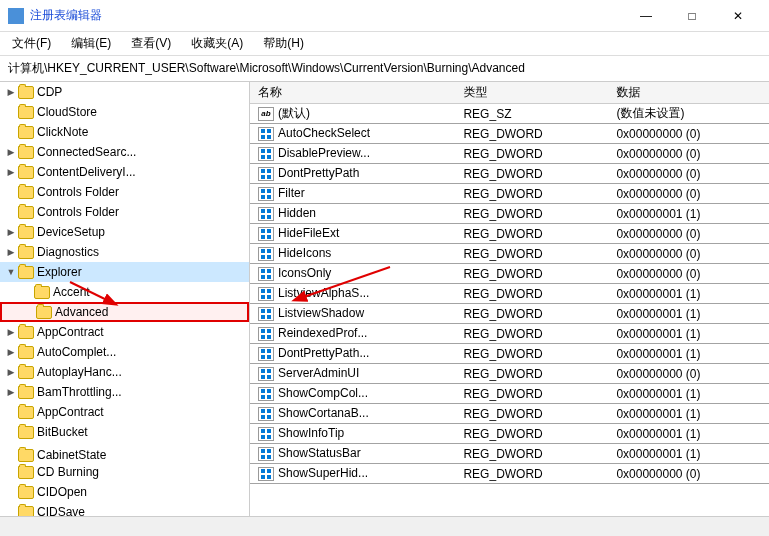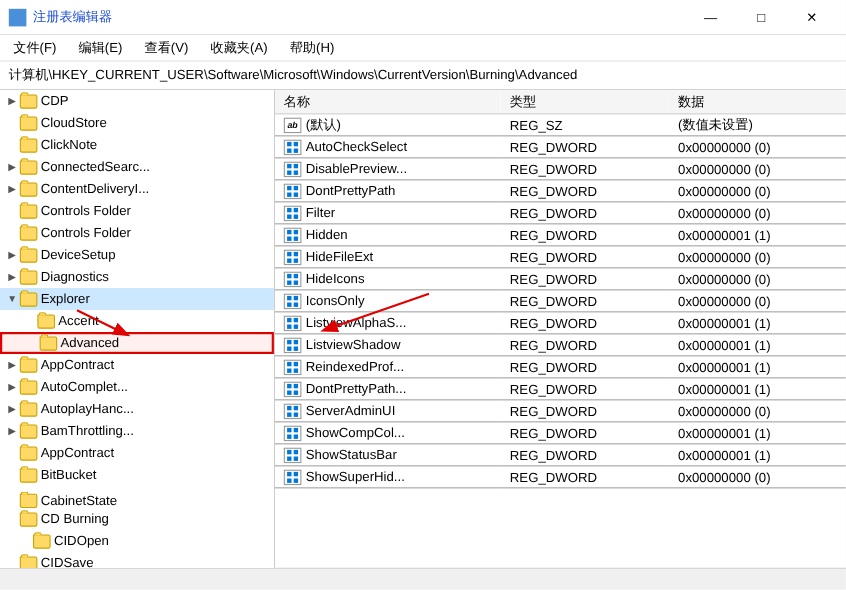--- a/index.html
+++ b/index.html
@@ -344,21 +344,21 @@
         </span>
         <span class="tree-label">CabinetState</span>
       </div>
       <div class="tree-item" style="padding-left: 4px;">
         <span class="tree-expander" style="font-size: 9px;"> </span>
         <span style="width: 16px; height: 13px; background: rgb(255, 217, 102); border: 1px solid rgb(200, 164, 0); border-radius: 0px 2px 2px; display: inline-flex; align-items: center; justify-content: center; margin-right: 3px; flex-shrink: 0; position: relative; vertical-align: middle;">
           <span style="position: absolute; top: -3px; left: 0px; width: 7px; height: 3px; background: rgb(255, 217, 102); border-top: 1px solid rgb(200, 164, 0); border-right: 1px solid rgb(200, 164, 0); border-left: 1px solid rgb(200, 164, 0); border-image: initial; border-bottom: none; border-radius: 2px 2px 0px 0px;"></span>
         </span>
         <span class="tree-label">CD Burning</span>
       </div>
-      <div class="tree-item" style="padding-left: 16px;">
+      <div class="tree-item" style="padding-left: 4px;">
         <span class="tree-expander" style="font-size: 9px;"> </span>
         <span style="width: 16px; height: 13px; background: rgb(255, 217, 102); border: 1px solid rgb(200, 164, 0); border-radius: 0px 2px 2px; display: inline-flex; align-items: center; justify-content: center; margin-right: 3px; flex-shrink: 0; position: relative; vertical-align: middle;">
           <span style="position: absolute; top: -3px; left: 0px; width: 7px; height: 3px; background: rgb(255, 217, 102); border-top: 1px solid rgb(200, 164, 0); border-right: 1px solid rgb(200, 164, 0); border-left: 1px solid rgb(200, 164, 0); border-image: initial; border-bottom: none; border-radius: 2px 2px 0px 0px;"></span>
         </span>
         <span class="tree-label">CIDOpen</span>
       </div>
       <div class="tree-item" style="padding-left: 4px;">
         <span class="tree-expander" style="font-size: 9px;"> </span>
         <span style="width: 16px; height: 13px; background: rgb(255, 217, 102); border: 1px solid rgb(200, 164, 0); border-radius: 0px 2px 2px; display: inline-flex; align-items: center; justify-content: center; margin-right: 3px; flex-shrink: 0; position: relative; vertical-align: middle;">
           <span style="position: absolute; top: -3px; left: 0px; width: 7px; height: 3px; background: rgb(255, 217, 102); border-top: 1px solid rgb(200, 164, 0); border-right: 1px solid rgb(200, 164, 0); border-left: 1px solid rgb(200, 164, 0); border-image: initial; border-bottom: none; border-radius: 2px 2px 0px 0px;"></span>
@@ -551,20 +551,44 @@
             <td>0x00000001 (1)</td>
           </tr>
           <tr>
             <td><span style="display: inline-flex; align-items: center; justify-content: center; width: 16px; height: 14px; border: 1px solid rgb(153, 153, 153); background: rgb(255, 255, 255); font-size: 6px; margin-right: 4px; vertical-align: middle; font-weight: bold; font-style: normal;">
                 <svg width="12" height="12" viewBox="0 0 12 12">
       <rect x="1" y="1" width="4" height="4" fill="#0078d7"></rect>
       <rect x="7" y="1" width="4" height="4" fill="#0078d7"></rect>
       <rect x="1" y="7" width="4" height="4" fill="#0078d7"></rect>
       <rect x="7" y="7" width="4" height="4" fill="#0078d7"></rect>
     </svg>
+              </span><span>ShowCortanaB...</span></td>
+            <td>REG_DWORD</td>
+            <td>0x00000001 (1)</td>
+          </tr>
+          <tr>
+            <td><span style="display: inline-flex; align-items: center; justify-content: center; width: 16px; height: 14px; border: 1px solid rgb(153, 153, 153); background: rgb(255, 255, 255); font-size: 6px; margin-right: 4px; vertical-align: middle; font-weight: bold; font-style: normal;">
+                <svg width="12" height="12" viewBox="0 0 12 12">
+      <rect x="1" y="1" width="4" height="4" fill="#0078d7"></rect>
+      <rect x="7" y="1" width="4" height="4" fill="#0078d7"></rect>
+      <rect x="1" y="7" width="4" height="4" fill="#0078d7"></rect>
+      <rect x="7" y="7" width="4" height="4" fill="#0078d7"></rect>
+    </svg>
+              </span><span>ShowInfoTip</span></td>
+            <td>REG_DWORD</td>
+            <td>0x00000001 (1)</td>
+          </tr>
+          <tr>
+            <td><span style="display: inline-flex; align-items: center; justify-content: center; width: 16px; height: 14px; border: 1px solid rgb(153, 153, 153); background: rgb(255, 255, 255); font-size: 6px; margin-right: 4px; vertical-align: middle; font-weight: bold; font-style: normal;">
+                <svg width="12" height="12" viewBox="0 0 12 12">
+      <rect x="1" y="1" width="4" height="4" fill="#0078d7"></rect>
+      <rect x="7" y="1" width="4" height="4" fill="#0078d7"></rect>
+      <rect x="1" y="7" width="4" height="4" fill="#0078d7"></rect>
+      <rect x="7" y="7" width="4" height="4" fill="#0078d7"></rect>
+    </svg>
               </span><span>ShowStatusBar</span></td>
             <td>REG_DWORD</td>
             <td>0x00000001 (1)</td>
           </tr>
           <tr>
             <td><span style="display: inline-flex; align-items: center; justify-content: center; width: 16px; height: 14px; border: 1px solid rgb(153, 153, 153); background: rgb(255, 255, 255); font-size: 6px; margin-right: 4px; vertical-align: middle; font-weight: bold; font-style: normal;">
                 <svg width="12" height="12" viewBox="0 0 12 12">
       <rect x="1" y="1" width="4" height="4" fill="#0078d7"></rect>
       <rect x="7" y="1" width="4" height="4" fill="#0078d7"></rect>
       <rect x="1" y="7" width="4" height="4" fill="#0078d7"></rect>

